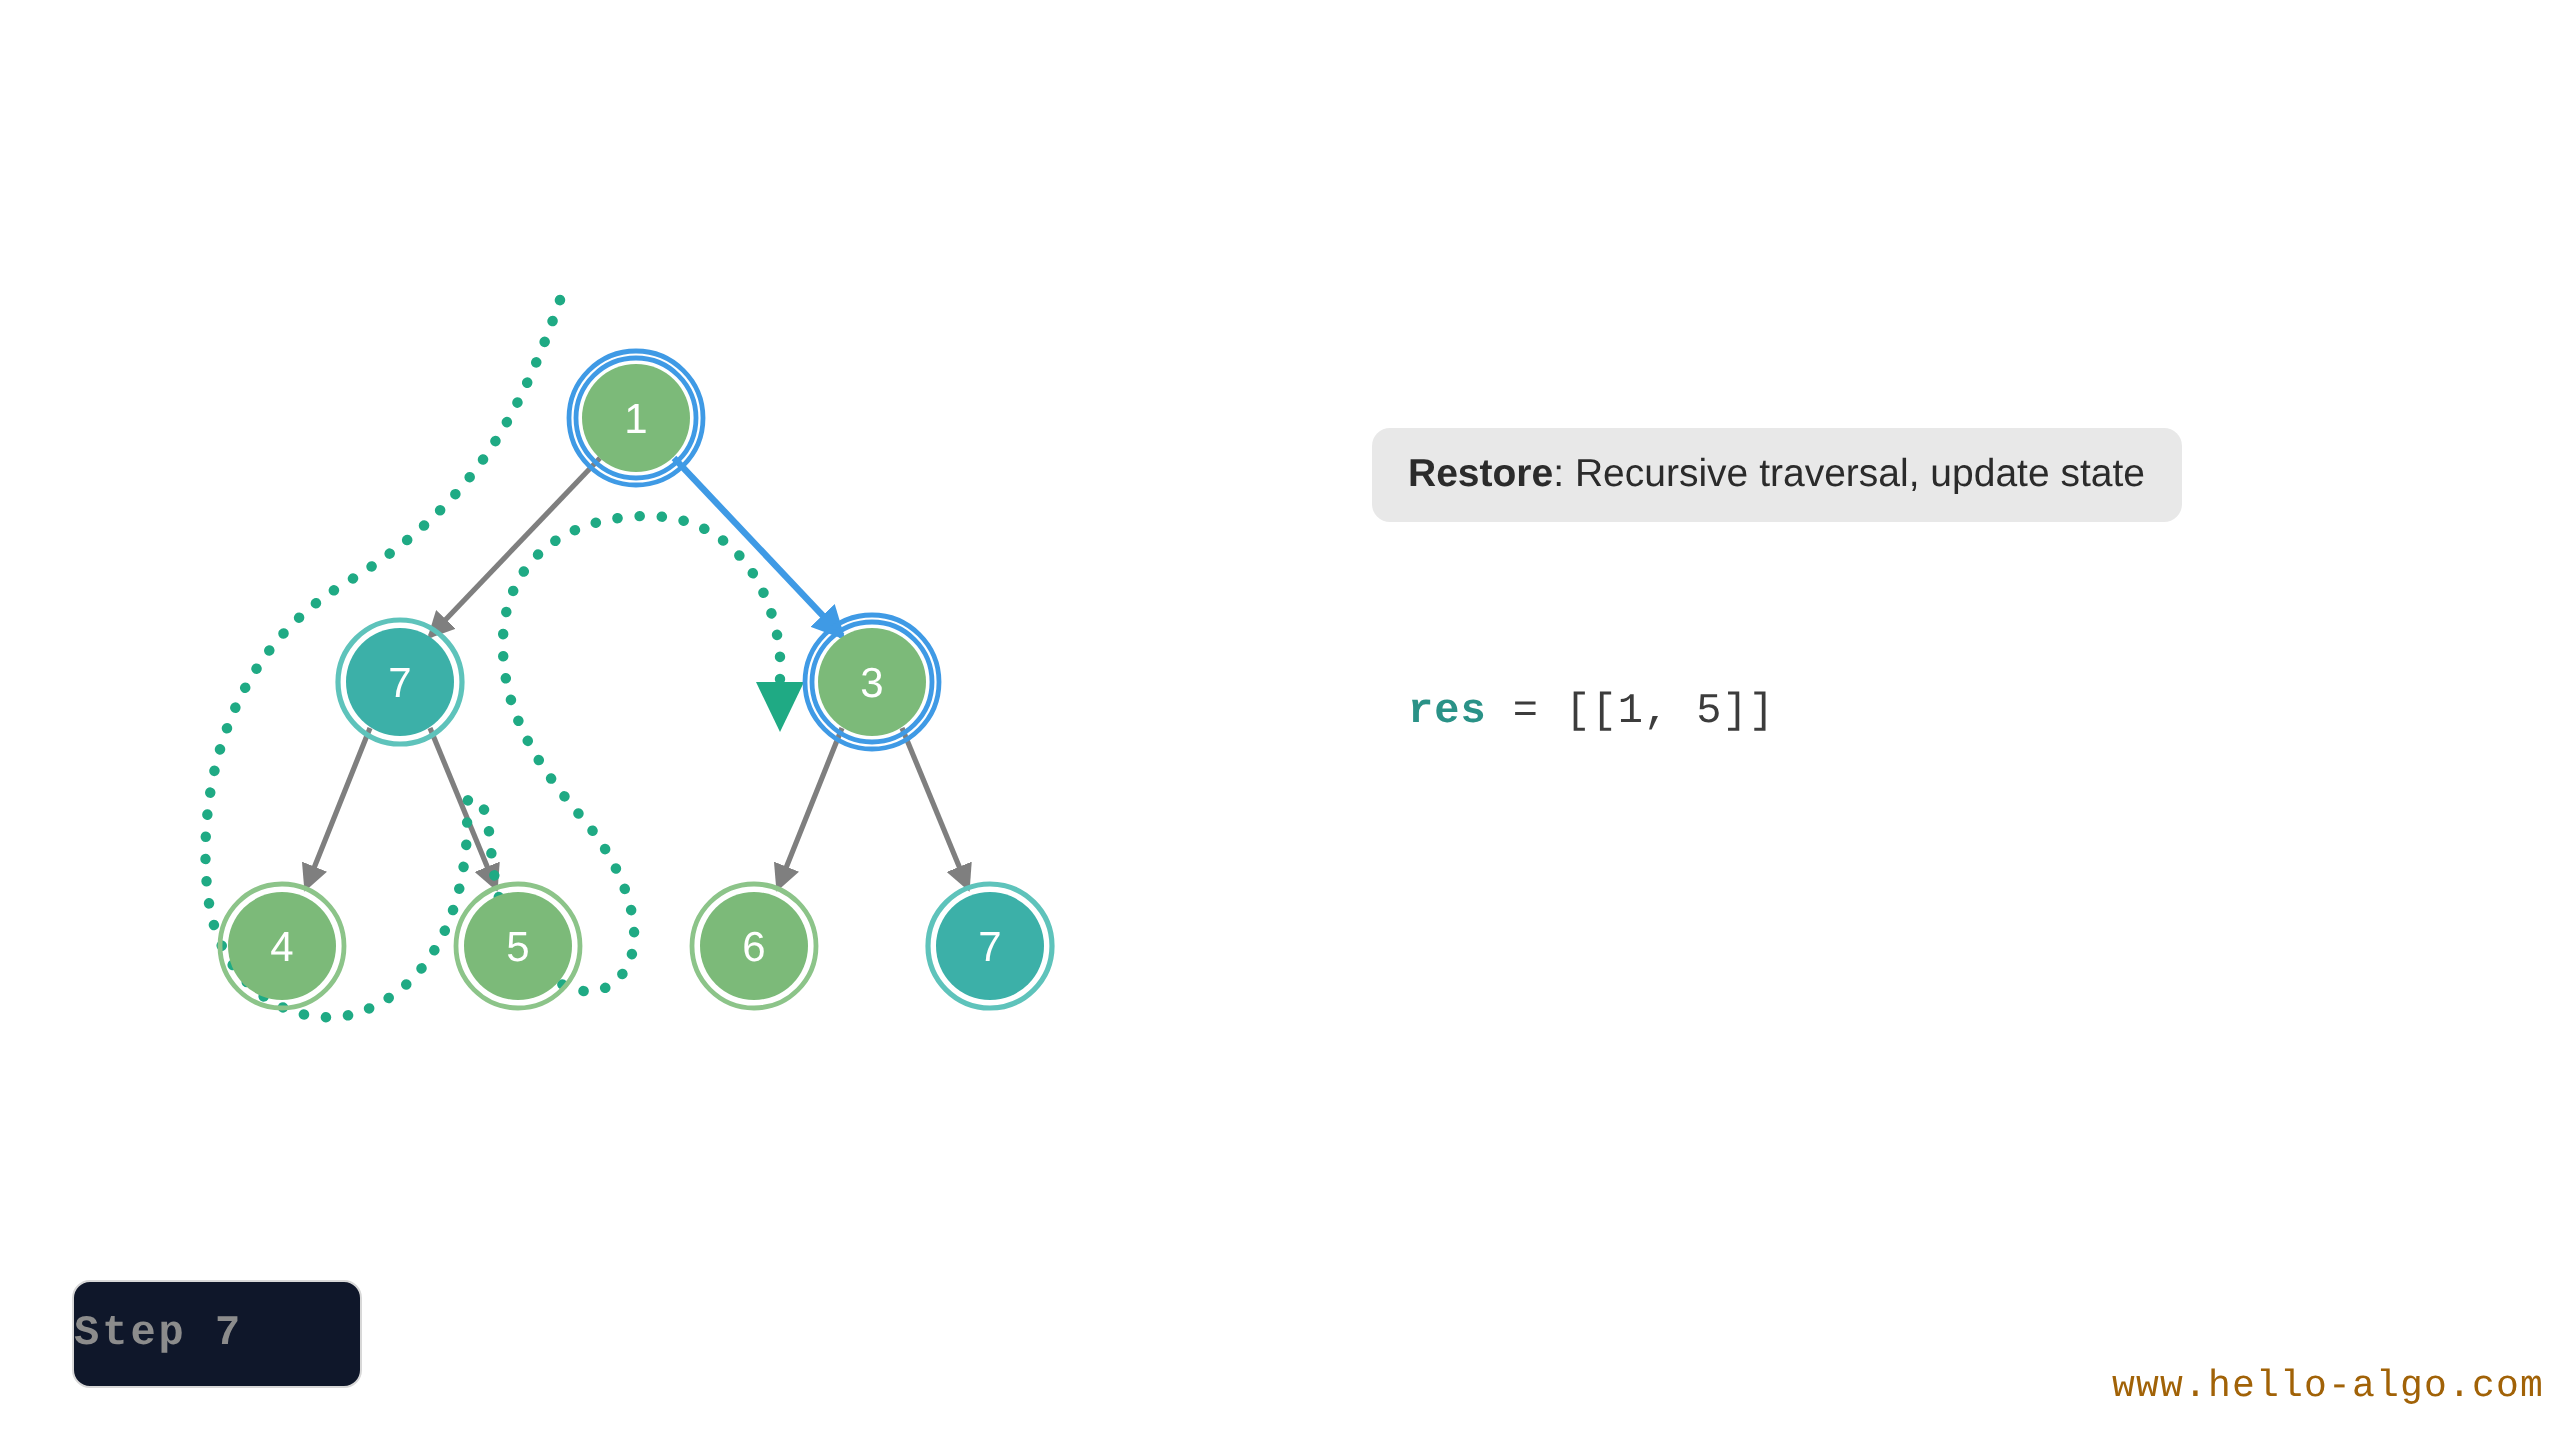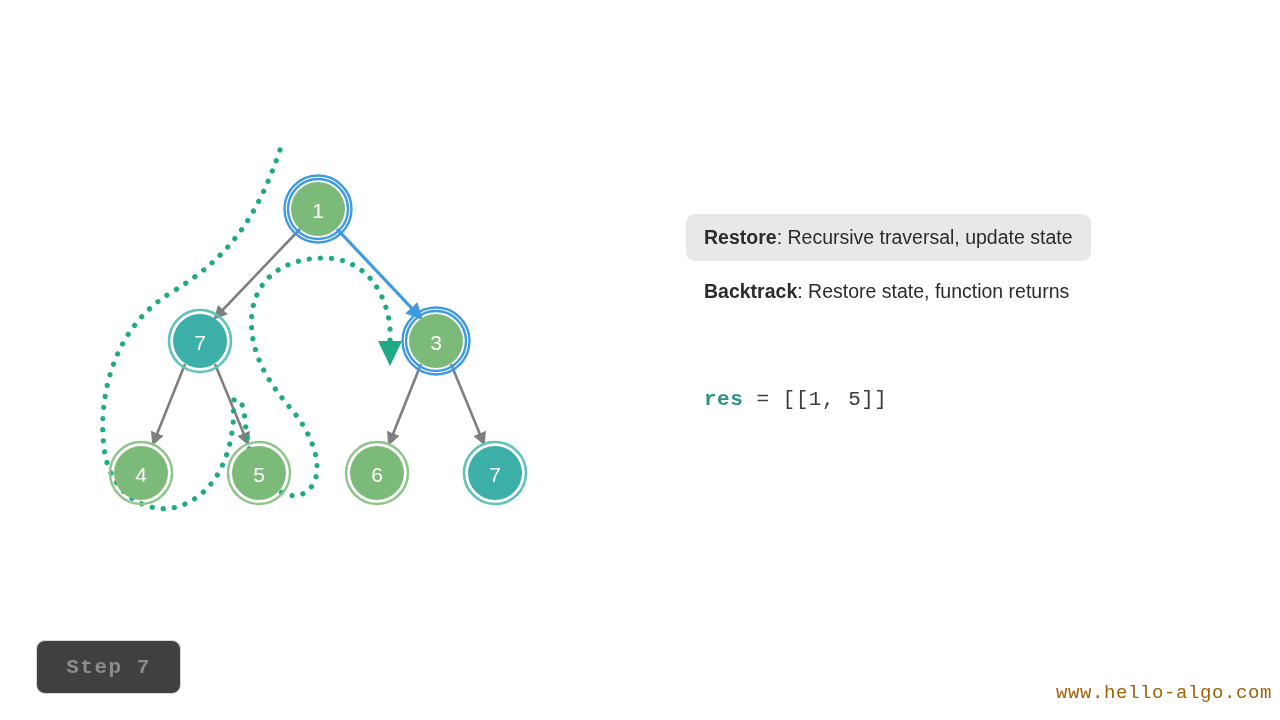--- a/index.html
+++ b/index.html
@@ -73,24 +73,24 @@
 
   
   #step-badge {
     position: absolute;
     left: 36px;
     top: 640px;
     width: 145px;
     height: 54px;
     border: 1px solid #d8d8d8;
     border-radius: 9px;
-    background: #404040;
+    background: #0f172a;
     display: flex;
     align-items: center;
-    justify-content: center;
+    justify-content: flex-start;
     box-sizing: border-box;
   }
   #step-badge .step-text {
     font-family: "Liberation Mono", monospace;
     font-size: 21px;
     font-weight: bold;
     color: #8c8c8c;
     letter-spacing: 1.5px;
     white-space: pre;
   }
@@ -184,21 +184,20 @@
     </g>
   </svg>
 </div>
 
 <div id="info-panel">
 
   <div class="attempt-box">
     <span class="line-text"><b>Restore</b><span>: Recursive traversal, update state</span></span>
   </div>
 
-  <div class="line-text backtrack-line"><b>Backtrack</b><span>: Restore state, function returns</span></div>
 
 
   <div class="code-line res-line"><span class="var-res">res</span><span> = [[1, 5]]</span></div>
 
 </div>
 
 <div id="step-badge">
   <span class="step-text">Step 7</span>
 </div>
 

